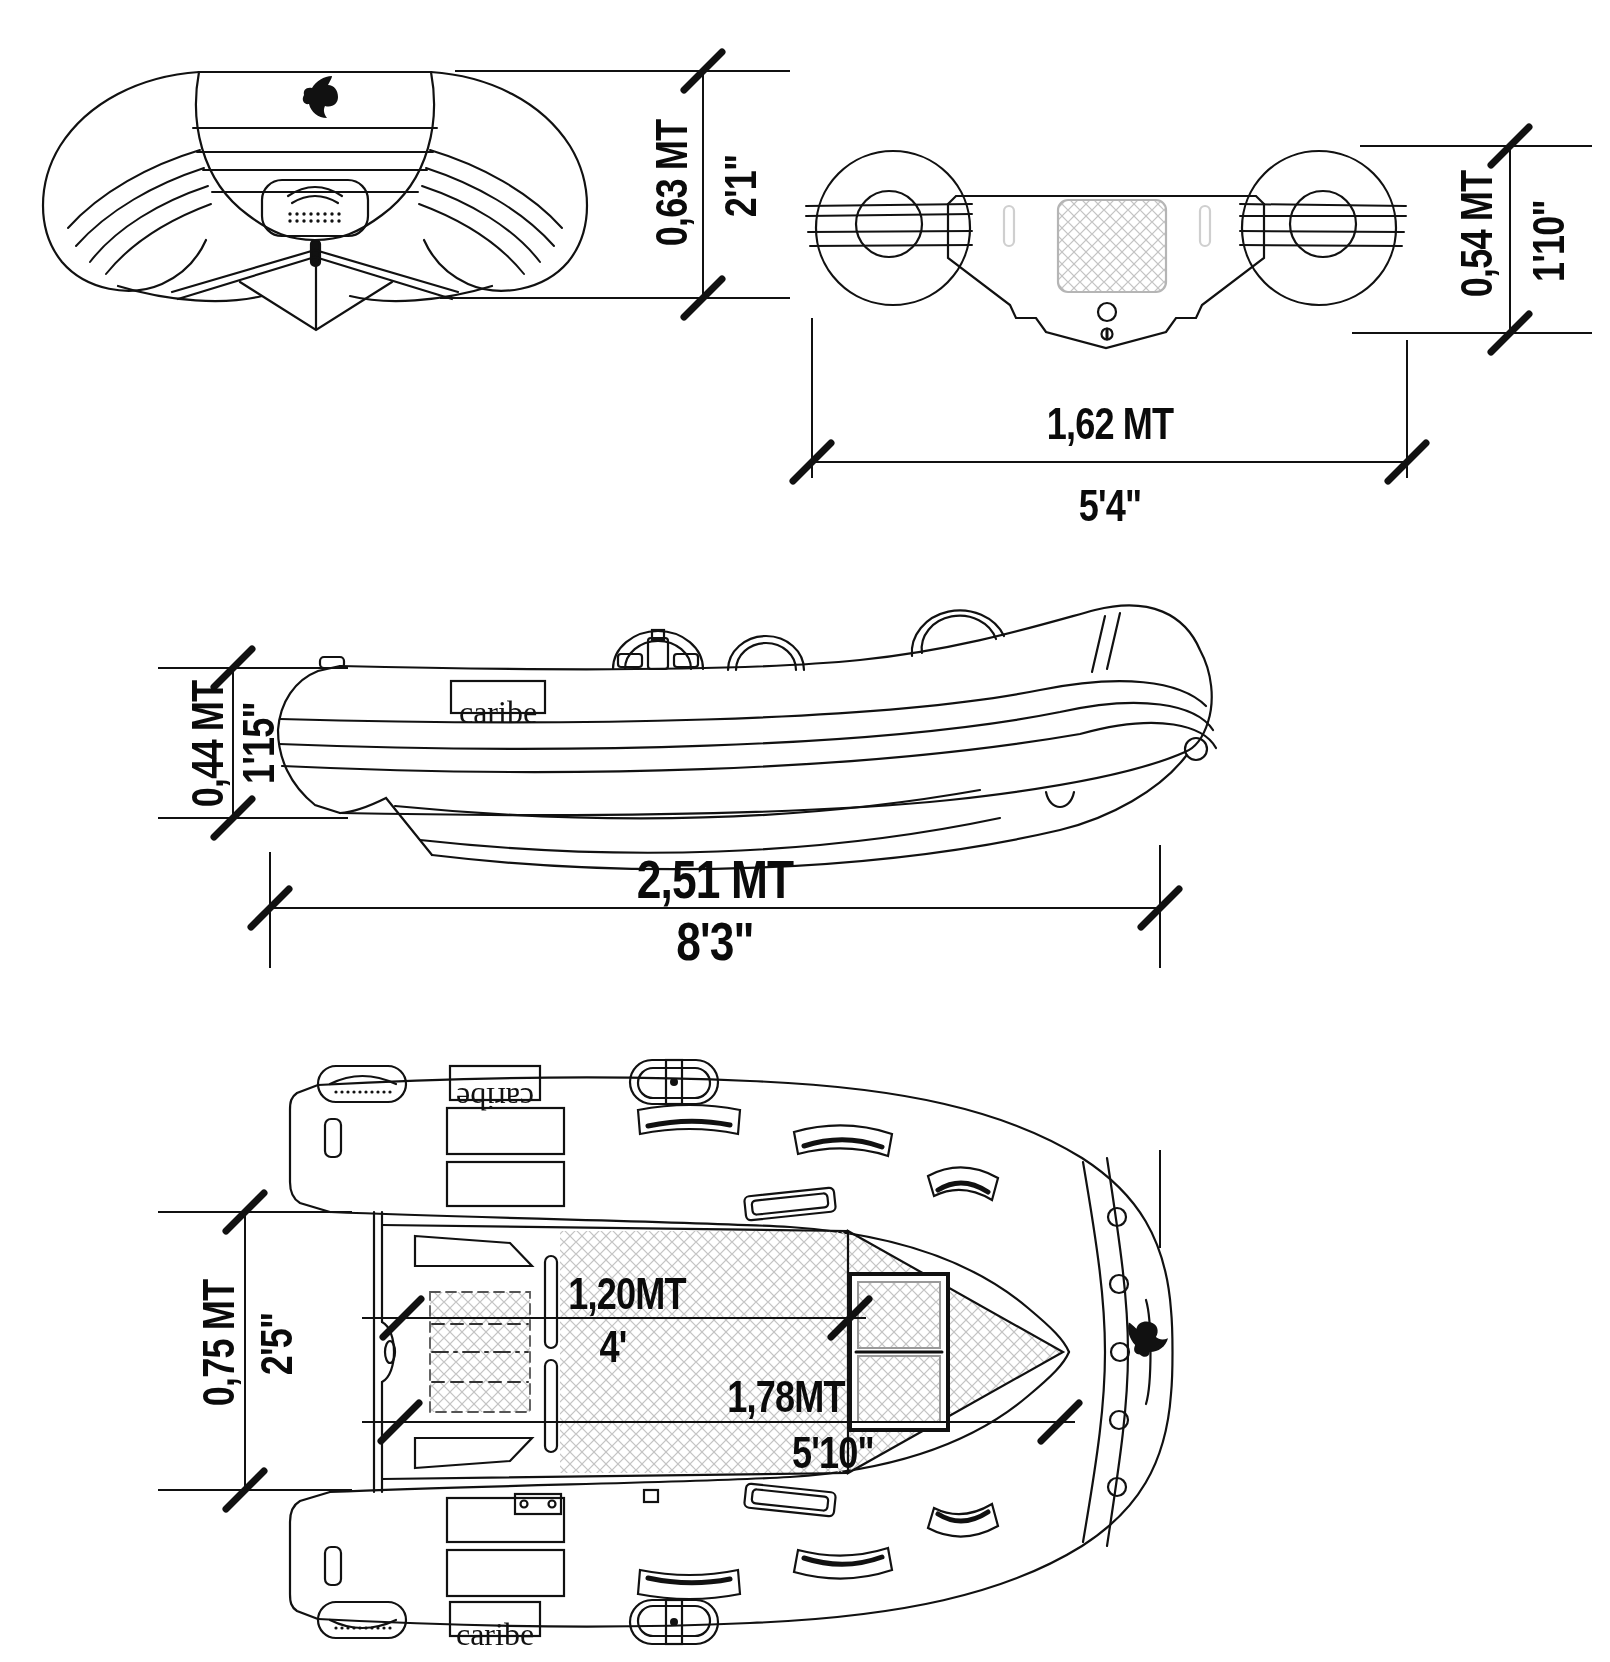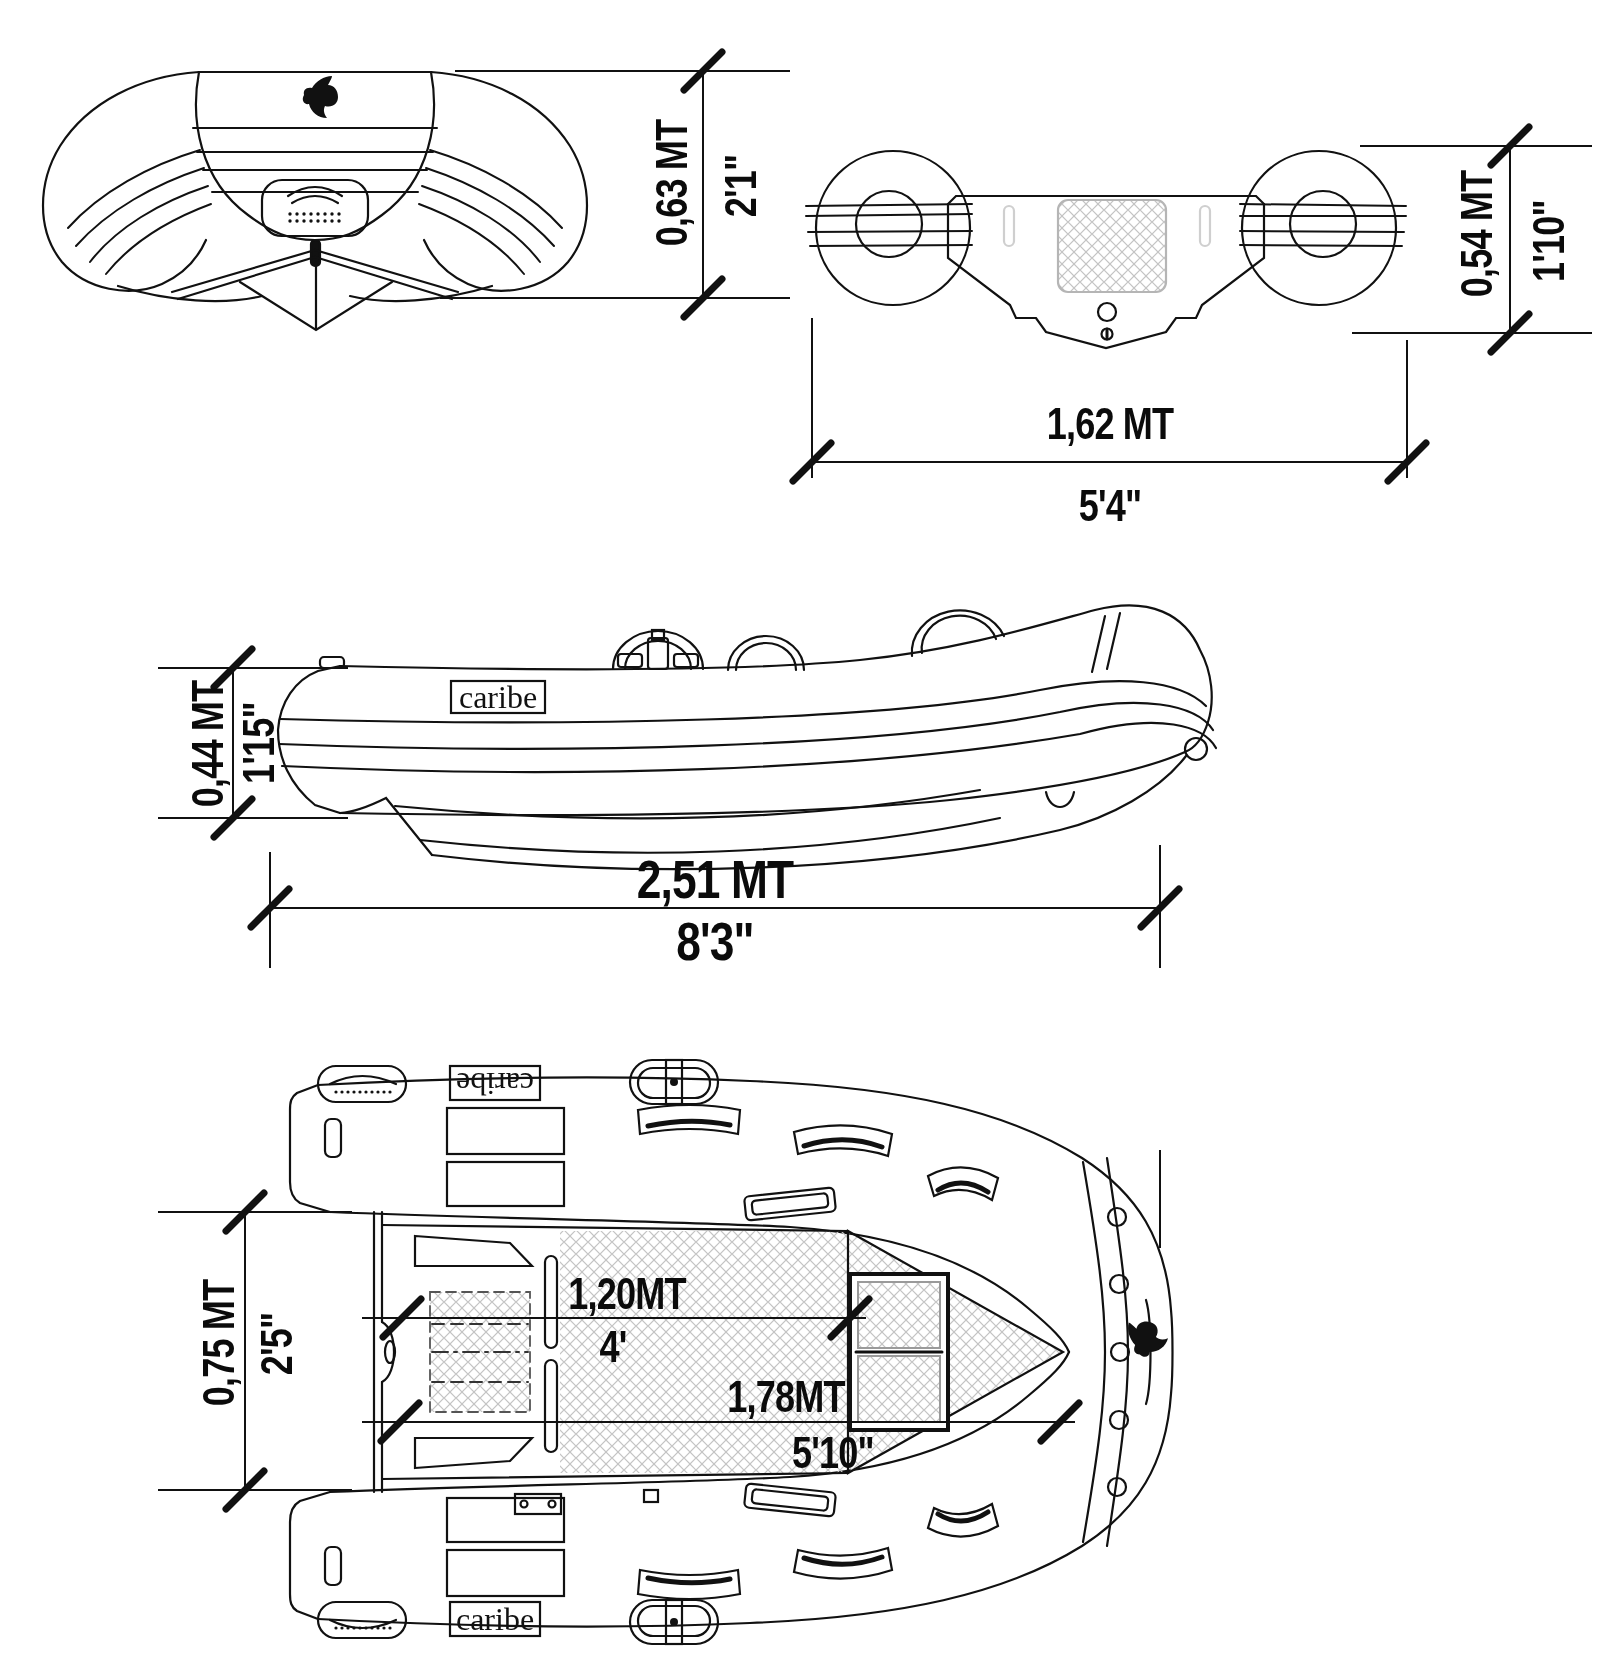--- a/index.html
+++ b/index.html
@@ -6,21 +6,21 @@
   #page{position:relative;width:1610px;height:1662px;background:#ffffff;overflow:hidden;
         font-family:"Liberation Sans",sans-serif;}
   svg{position:absolute;left:0;top:0;}
   .lbl{position:absolute;white-space:nowrap;color:#0b0b0b;font-weight:700;
        font-size:44px;letter-spacing:-1px;
        transform:translate(-50%,-50%) scaleX(.82);}
   .lbl.rot{transform:translate(-50%,-50%) rotate(-90deg) scaleX(.82);}
   .lbl.sz-l{font-size:54px;}
   .brandlbl{position:absolute;white-space:nowrap;color:#111;font-weight:400;
        font-family:"Liberation Serif",serif;font-size:32px;
-       transform:translate(-50%,-50%);}
+       transform:translate(-50%,-50%);margin-top:15px;}
   .brandlbl.flip{transform:translate(-50%,-50%) rotate(180deg);}
 </style>
 </head>
 <body>
 
 <div id="page">
 
 <svg width="1610" height="1662" viewBox="0 0 1610 1662">
   <defs>
     <pattern id="xh" width="12" height="12" patternUnits="userSpaceOnUse">

